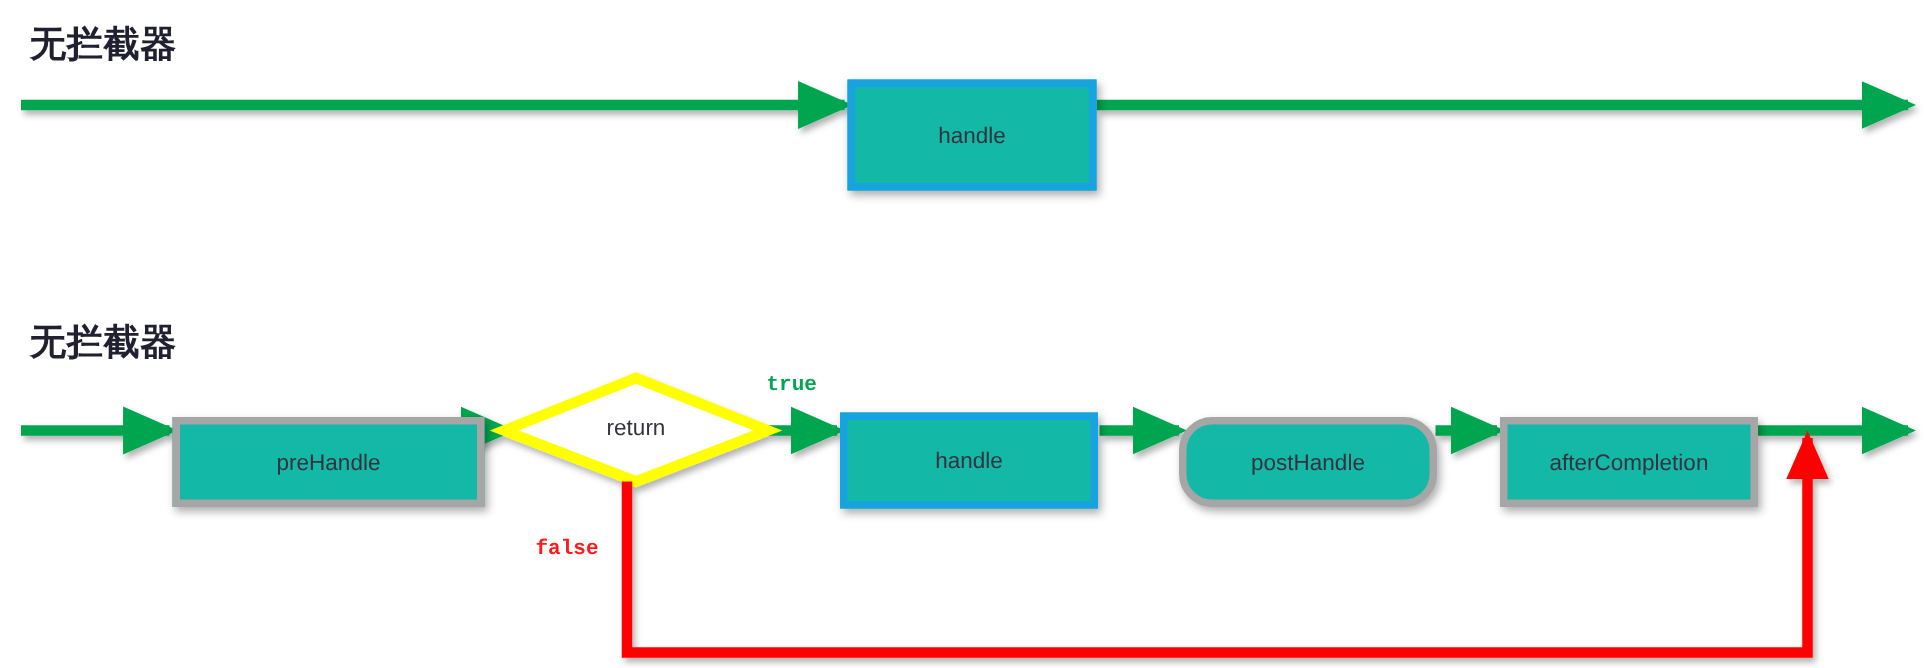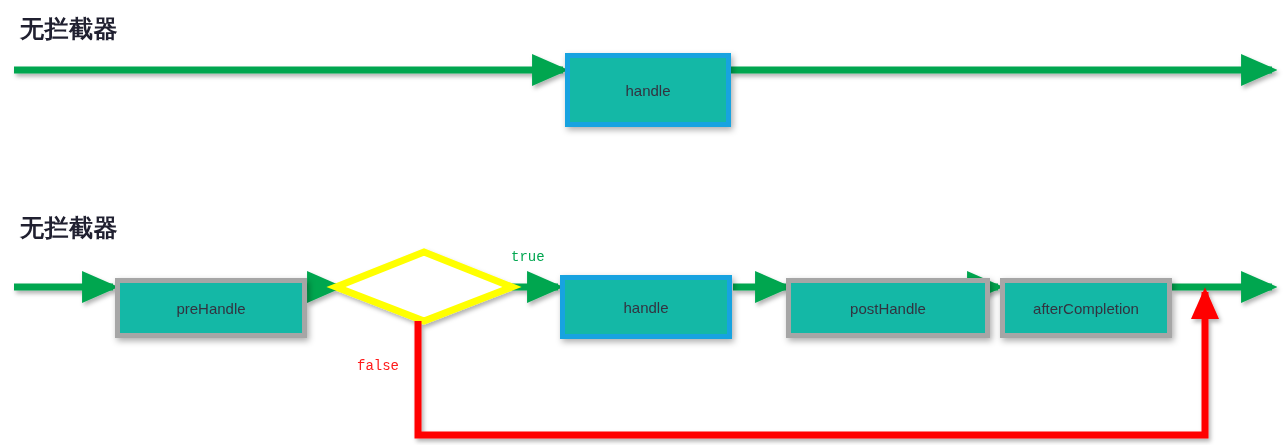--- a/index.html
+++ b/index.html
@@ -54,21 +54,21 @@
   .node-gray {
     border: 5px solid #a6a6a6;
   }
   .node-blue {
     border: 5px solid #17a3e0;
   }
   .edge-label {
     position: absolute;
     font-family: "Liberation Mono", monospace;
     font-size: 14px;
-    font-weight: normal;
+    font-weight: bold;
     white-space: nowrap;
   }
   .label-true { color: #00a650; }
   .label-false { color: #ff1a1a; }
 
   .diamond-text {
     position: absolute;
     font-family: "Liberation Sans", sans-serif;
     font-size: 15px;
     color: #333340;
@@ -112,30 +112,31 @@
       <polygon points="424,252 512,287 424,321 336,287" fill="#ffffff" stroke="#ffff00" stroke-width="7" stroke-linejoin="miter"></polygon>
 
       <path d="M 418 321 L 418 435 L 1205 435 L 1205 292" fill="none" stroke="#ff0000" stroke-width="7" stroke-linejoin="miter" marker-end="url(#arrow-red)"></path>
     </g>
   </svg>
 
   <div class="node node-blue" style="left:565px; top:33px; width:166px; height:74px;">
     <span>handle</span>
   </div>
 
-  <div class="node node-gray" style="left:115px; top:258px; width:192px; height:60px;">
+  <div class="node node-gray" style="left:115px; top:258px; width:208px; height:60px;">
     <span>preHandle</span>
   </div>
 
+  <div class="diamond-text" style="left:336px; top:277px; width:176px; text-align:center;">return</div>
 
   <div class="node node-blue" style="left:560px; top:255px; width:172px; height:64px;">
     <span>handle</span>
   </div>
 
-  <div class="node node-gray" style="left:786px; top:258px; width:204px; height:60px;">
+  <div class="node node-gray" style="left:786px; top:258px; width:172px; height:60px;border-radius:22px;">
     <span>postHandle</span>
   </div>
 
   <div class="node node-gray" style="left:1000px; top:258px; width:172px; height:60px;">
     <span>afterCompletion</span>
   </div>
 
   <div class="edge-label label-true" style="left:511px; top:249px;">true</div>
 
   <div class="edge-label label-false" style="left:357px; top:338px;margin-top:20px;">false</div>

